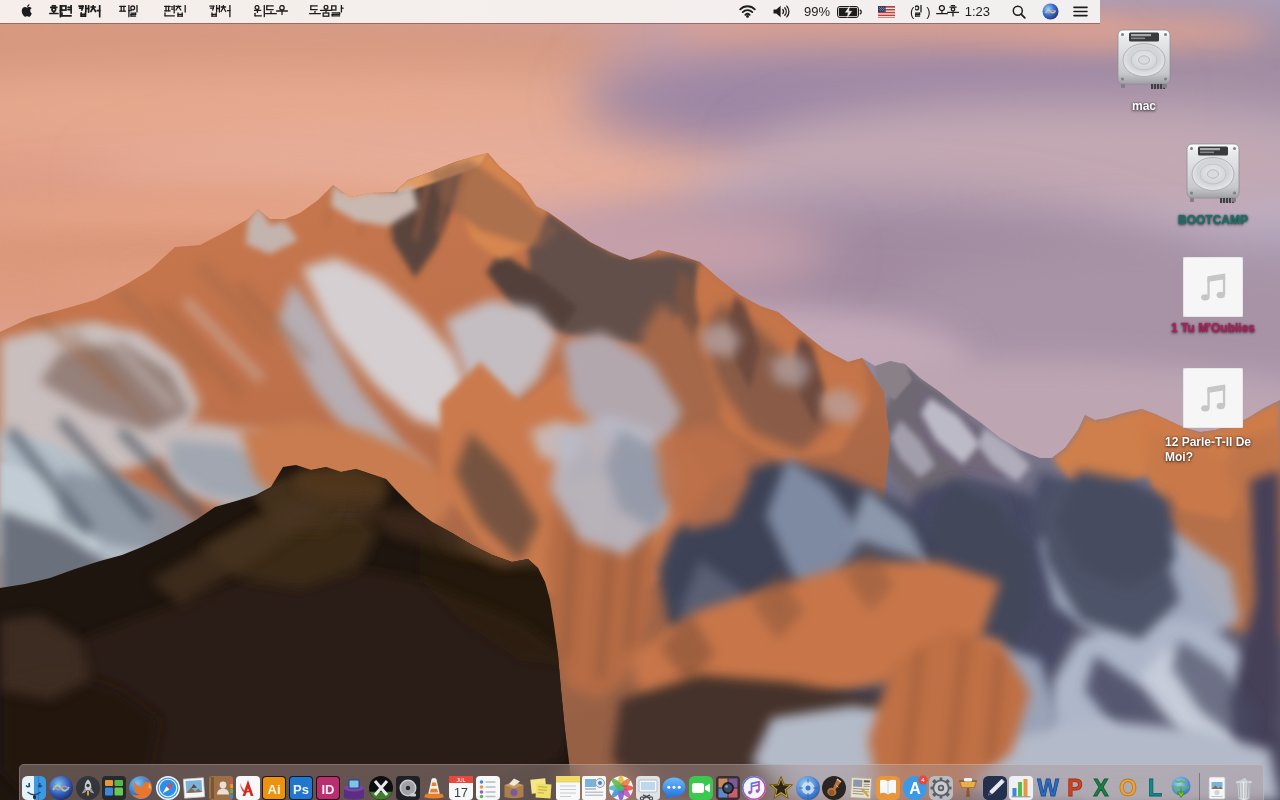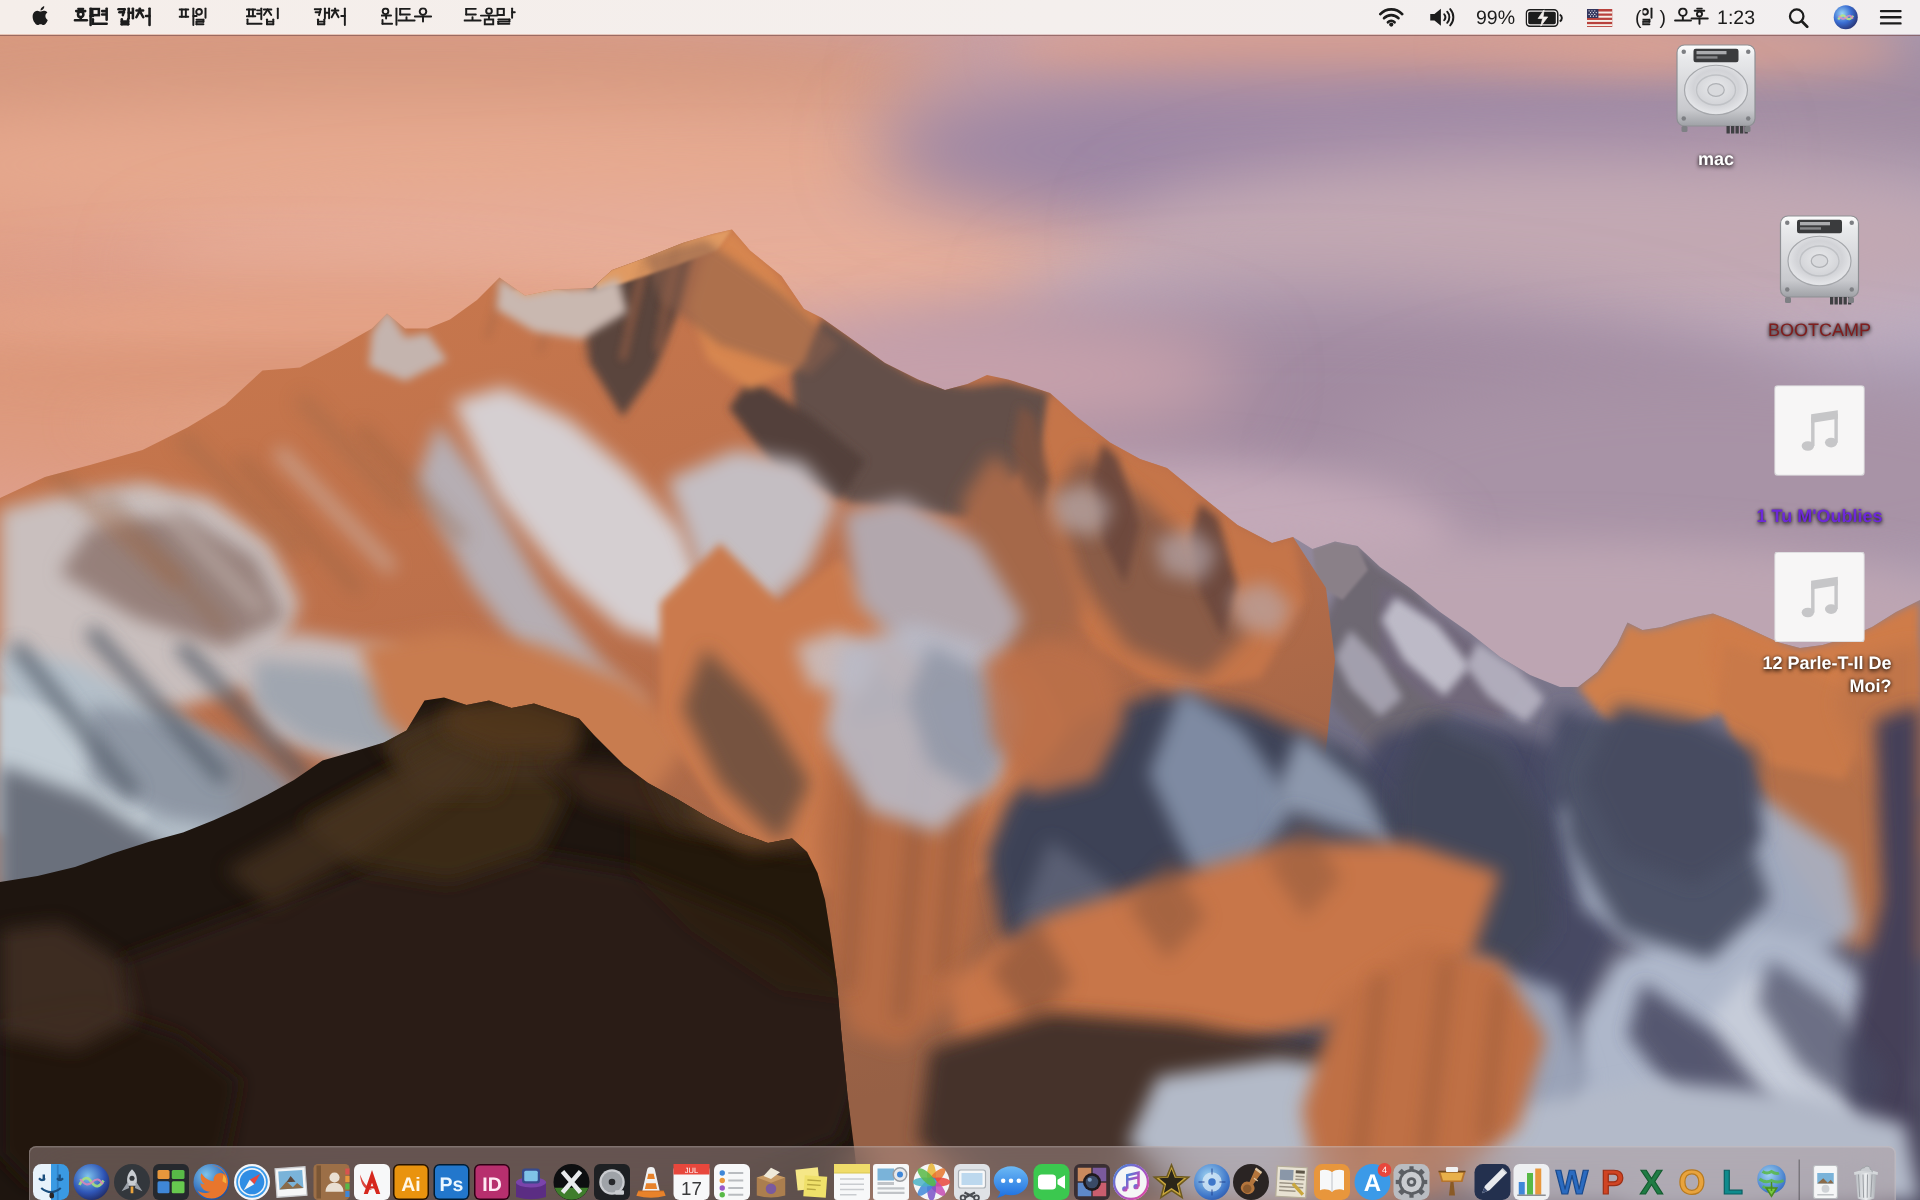--- a/index.html
+++ b/index.html
@@ -219,21 +219,21 @@
  <path d="M0,620 40,615 80,640 90,680 50,700 0,690Z" fill="#443327" filter="url(#b6)" opacity="0.8"></path>
  <path d="M260,500 300,480 340,500 330,530 280,530Z" fill="#45301d" filter="url(#b6)"></path>
  <path d="M150,580 220,540 290,500 310,490 330,500 300,530 240,570 180,605Z" fill="#4a3420" filter="url(#b6)" opacity="0.7"></path>
  <path d="M360,505 430,512 500,525 560,545 540,570 460,555 390,535Z" fill="#3f2c1a" filter="url(#b6)" opacity="0.8"></path>
  <path d="M430,515 480,520 520,535 500,560 450,550Z" fill="#412d1b" filter="url(#b6)"></path>
  <path d="M465,508 520,498 560,518 548,558 500,568 462,545Z" fill="#5f4028" filter="url(#b6)" opacity="0.9"></path>
  <path d="M300,470 350,462 390,475 380,500 330,502 295,488Z" fill="#52371f" filter="url(#b6)" opacity="0.85"></path>
 </g>
 </svg>
 
-<div id="menubar" style="position:absolute;left:0;top:0;width:1280px;height:23px;background:linear-gradient(90deg,#f5eeea,#f4efed 55%,#f2eff0);box-shadow:0 1px 0 rgba(115,75,75,0.6);display:flex;align-items:center;z-index:40;font-size:13px;color:#1c1c1c">
+<div id="menubar" style="position:absolute;left:0;top:0;width:1100px;height:23px;background:linear-gradient(90deg,#f5eeea,#f4efed 55%,#f2eff0);box-shadow:0 1px 0 rgba(115,75,75,0.6);display:flex;align-items:center;z-index:40;font-size:13px;color:#1c1c1c">
     <div style="width:21px"></div>
     <svg width="12" height="15" viewBox="0 0 13.5 17">
       <path fill="#1c1c1c" d="M11.5,9.1c0-2.2,1.8-3.2,1.9-3.3c-1-1.5-2.6-1.7-3.2-1.7C8.8,4,7.6,4.9,7,4.9C6.3,4.9,5.2,4.1,4.1,4.1C2.6,4.2,1.2,5,0.5,6.4c-1.5,2.6-0.4,6.6,1.1,8.7c0.7,1.1,1.6,2.2,2.7,2.2c1.1,0,1.5-0.7,2.8-0.7c1.3,0,1.7,0.7,2.8,0.7c1.2,0,1.9-1.1,2.6-2.1c0.8-1.2,1.2-2.4,1.2-2.5C13.7,12.7,11.5,11.8,11.5,9.1z" transform="scale(0.82) translate(1.2,0.2)"></path>
       <path fill="#1c1c1c" d="M9.6,2.6C10.2,1.8,10.6,0.9,10.5,0c-0.9,0-1.9,0.6-2.5,1.4C7.4,2,7,3,7.1,3.9C8.1,4,9,3.4,9.6,2.6z" transform="scale(0.82) translate(1.2,0.2)"></path>
     </svg>
     <div style="width:16px"></div>
     <svg width="25" height="14" viewBox="0 0 24.6 14" stroke="#1c1c1c" fill="none" stroke-linecap="round">
       <path d="M3.1,0.9 h3.0" stroke-width="1.7"></path>
       <path d="M1.6,2.4 h6.0" stroke-width="1.7"></path>
       <circle cx="4.6" cy="4.6" r="1.8" stroke-width="1.7"></circle>
@@ -534,49 +534,49 @@
         <rect x="39" y="56" width="2.2" height="5"></rect>
         <rect x="42" y="56" width="2.2" height="5"></rect>
         <rect x="45" y="56" width="2.2" height="5"></rect>
         <rect x="48" y="56" width="2.2" height="5"></rect>
       </g>
 <g fill="#7e8084">
         <rect x="6" y="56" width="4" height="4" rx="1"></rect>
         <rect x="48" y="56" width="4" height="4" rx="1"></rect>
       </g>
 </svg>
-    <div style="font-weight:normal;font-size:12px;color:#7f1d1d;text-shadow:0 1px 3px rgba(0,0,0,0.75),0 0 2px rgba(0,0,0,0.5);text-align:right;line-height:15px;margin-top:9px">BOOTCAMP</div>
+    <div style="font-weight:bold;font-size:12px;color:#0f766e;text-shadow:0 1px 3px rgba(0,0,0,0.75),0 0 2px rgba(0,0,0,0.5);text-align:right;line-height:15px;margin-top:9px">BOOTCAMP</div>
   </div>
 <div style="position:absolute;left:1183px;top:257px;width:60px;z-index:10;display:flex;flex-direction:column;align-items:center">
     <svg width="60" height="60" viewBox="0 0 58 58">
       <rect x="0" y="0" width="58" height="58" rx="2.5" fill="#f7f6f6"></rect>
       <rect x="0" y="0" width="58" height="58" rx="2.5" fill="none" stroke="#d8d8da" stroke-width="1"></rect>
       <g fill="#c6c6c8">
         <ellipse cx="21.5" cy="39" rx="4.0" ry="3.1"></ellipse>
         <ellipse cx="36.5" cy="36.8" rx="4.0" ry="3.1"></ellipse>
         <rect x="23.6" y="20.5" width="2.2" height="18.5"></rect>
         <rect x="38.6" y="18.2" width="2.2" height="18.6"></rect>
         <path d="M23.6,18.6 L40.8,16 V21.5 L23.6,24.1 Z"></path>
       </g>
     </svg>
-    <div style="font-weight:bold;font-size:12px;color:#6d28d9;text-shadow:0 1px 3px rgba(0,0,0,0.75),0 0 2px rgba(0,0,0,0.5);text-align:center;line-height:15px;margin-top:20px;white-space:nowrap">1 Tu M'Oublies</div>
+    <div style="font-weight:bold;font-size:12px;color:#be185d;text-shadow:0 1px 3px rgba(0,0,0,0.75),0 0 2px rgba(0,0,0,0.5);text-align:center;line-height:15px;margin-top:4px;white-space:nowrap">1 Tu M'Oublies</div>
   </div>
 <div style="position:absolute;left:1183px;top:368px;width:60px;z-index:10;display:flex;flex-direction:column;align-items:center">
     <svg width="60" height="60" viewBox="0 0 58 58">
       <rect x="0" y="0" width="58" height="58" rx="2.5" fill="#f7f6f6"></rect>
       <rect x="0" y="0" width="58" height="58" rx="2.5" fill="none" stroke="#d8d8da" stroke-width="1"></rect>
       <g fill="#c6c6c8">
         <ellipse cx="21.5" cy="39" rx="4.0" ry="3.1"></ellipse>
         <ellipse cx="36.5" cy="36.8" rx="4.0" ry="3.1"></ellipse>
         <rect x="23.6" y="20.5" width="2.2" height="18.5"></rect>
         <rect x="38.6" y="18.2" width="2.2" height="18.6"></rect>
         <path d="M23.6,18.6 L40.8,16 V21.5 L23.6,24.1 Z"></path>
       </g>
     </svg>
-    <div style="font-weight:bold;font-size:12px;color:#fff;text-shadow:0 1px 3px rgba(0,0,0,0.75),0 0 2px rgba(0,0,0,0.5);text-align:right;line-height:15px;margin-top:7px;width:96px">12 Parle-T-Il De Moi?</div>
+    <div style="font-weight:bold;font-size:12px;color:#fff;text-shadow:0 1px 3px rgba(0,0,0,0.75),0 0 2px rgba(0,0,0,0.5);text-align:left;line-height:15px;margin-top:7px;width:96px">12 Parle-T-Il De Moi?</div>
   </div>
 
 <style>.dk{width:26.68px;height:34px;overflow:visible;display:flex;align-items:center;justify-content:center;flex:none}</style>
 <div id="dock" style="position:absolute;left:19px;top:764px;width:1245px;height:47px;border-radius:5px;background:rgba(172,154,152,0.45);backdrop-filter:blur(16px) saturate(1.1);-webkit-backdrop-filter:blur(16px);box-shadow:inset 0 0 0 1px rgba(255,255,255,0.18);z-index:50;display:flex;align-items:center;padding:12px 2px;box-sizing:border-box">
     <div class="dk">
       <svg width="26" height="26" viewBox="0 0 26 26">
         <defs>
           <linearGradient id="fnd" x1="0" y1="0" x2="1" y2="0">
             <stop offset="0.5" stop-color="#e8f2fb"></stop>
             <stop offset="0.5" stop-color="#3a9ae3"></stop>

